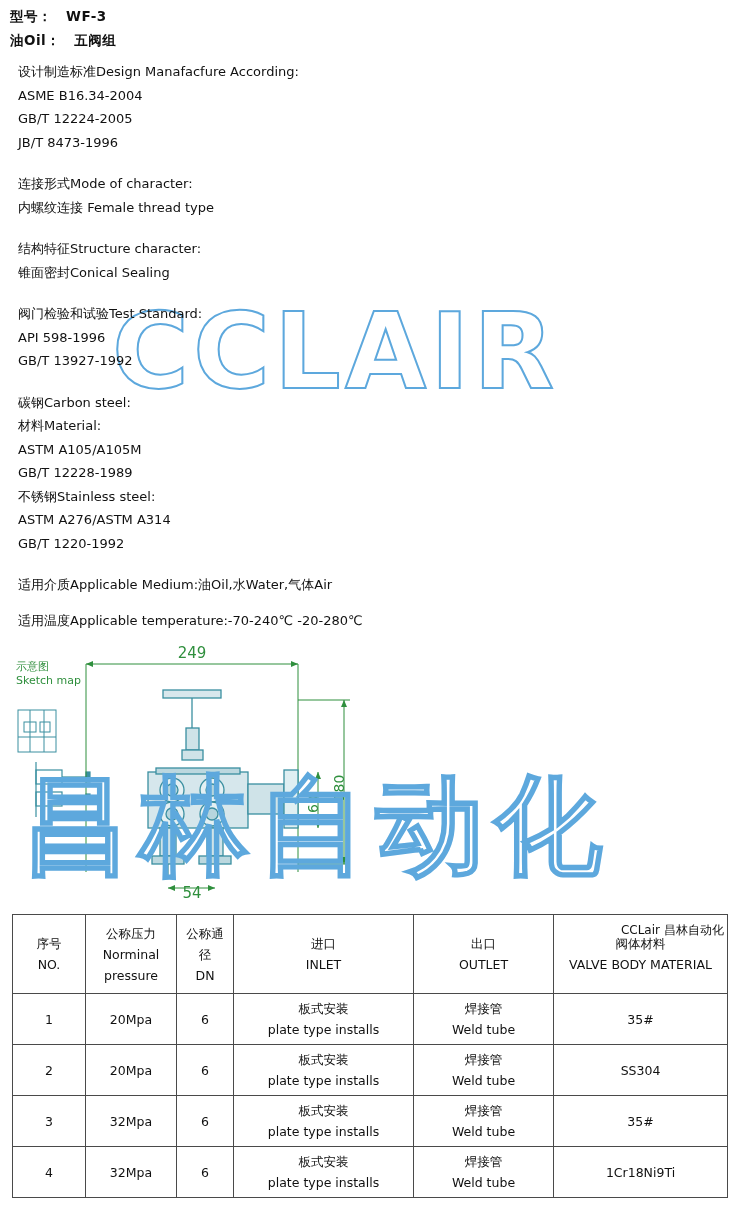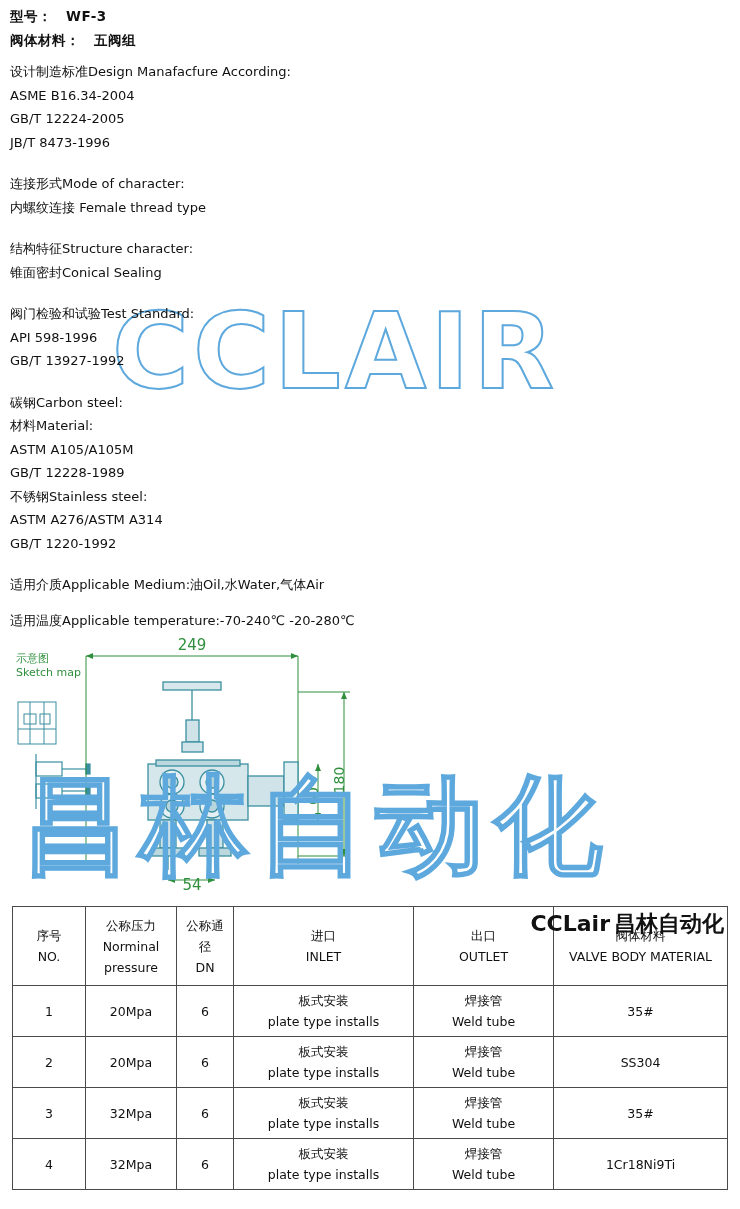--- a/index.html
+++ b/index.html
@@ -14,21 +14,21 @@
   }
   .page{position:relative;width:740px;height:947px;}
 
   
   .hdr{padding:8px 0 0 10px;}
   .hdr-row{font-weight:bold;font-size:13.5px;margin:0 0 6px 0;letter-spacing:.5px;}
   .hdr-row .lbl{display:inline-block;}
   .hdr-row .val{display:inline-block;margin-left:14px;}
 
   
-  .spec{padding:4px 0 0 10px;position:relative;z-index:3;}
+  .spec{padding:4px 0 0 10px;position:relative;z-index:3;margin-left:8px;}
   .spec .line{line-height:23.5px;font-size:13px;white-space:nowrap;}
   .spec .gap{height:18px;}
   .spec .gap-sm{height:12px;}
 
   
   .wm-cclair{
     position:absolute;
     left:112px;top:300px;
     font-family:"DejaVu Sans","Liberation Sans",sans-serif;
     font-size:105px;
@@ -50,21 +50,21 @@
     letter-spacing:10px;
     color:transparent;
     -webkit-text-stroke:2px #5da8dd;
     z-index:4;
     pointer-events:none;
     line-height:1;
     white-space:nowrap;
   }
 
   
-  .drawing{position:relative;height:260px;margin-top:2px;}
+  .drawing{position:relative;height:260px;margin-top:10px;}
   .drawing svg{position:absolute;left:0;top:0;}
 
   
   table.spectbl{
     border-collapse:collapse;
     width:716px;
     margin:12px auto 7px auto;
     table-layout:fixed;
   }
   table.spectbl td,table.spectbl th{
@@ -82,40 +82,40 @@
   .c1{width:86px;}
   .c2{width:52px;}
   .c3{width:175px;}
   .c4{width:135px;}
   .c5{width:auto;}
 
   
   .footer-logo{
     position:absolute;
     right:16px;bottom:8px;
-    font-size:22px;
-    font-weight:bold;
+    font-size:12px;
+    font-weight:normal;
     color:#1a1a1a;
     letter-spacing:0px;
     z-index:6;
   }
   .footer-logo .en{color:#111;}
   .footer-logo .cn{color:#111;margin-left:4px;}
 </style>
 </head>
 <body>
 
 <div class="page">
 
   <div class="hdr">
     <div class="hdr-row">
       <span class="lbl">型号：</span><span class="val">WF-3</span>
     </div>
     <div class="hdr-row">
-      <span class="lbl">阀体材料：</span><span class="val">五阀组</span>
+      <span class="lbl">油Oil：</span><span class="val">五阀组</span>
     </div>
   </div>
 
   <div class="wm-cclair">CCLAIR</div>
 
   <div class="spec">
     <div class="line">设计制造标准Design Manafacfure According:</div>
     <div class="line">ASME B16.34-2004</div>
     <div class="line">GB/T 12224-2005</div>
     <div class="line">JB/T 8473-1996</div>

